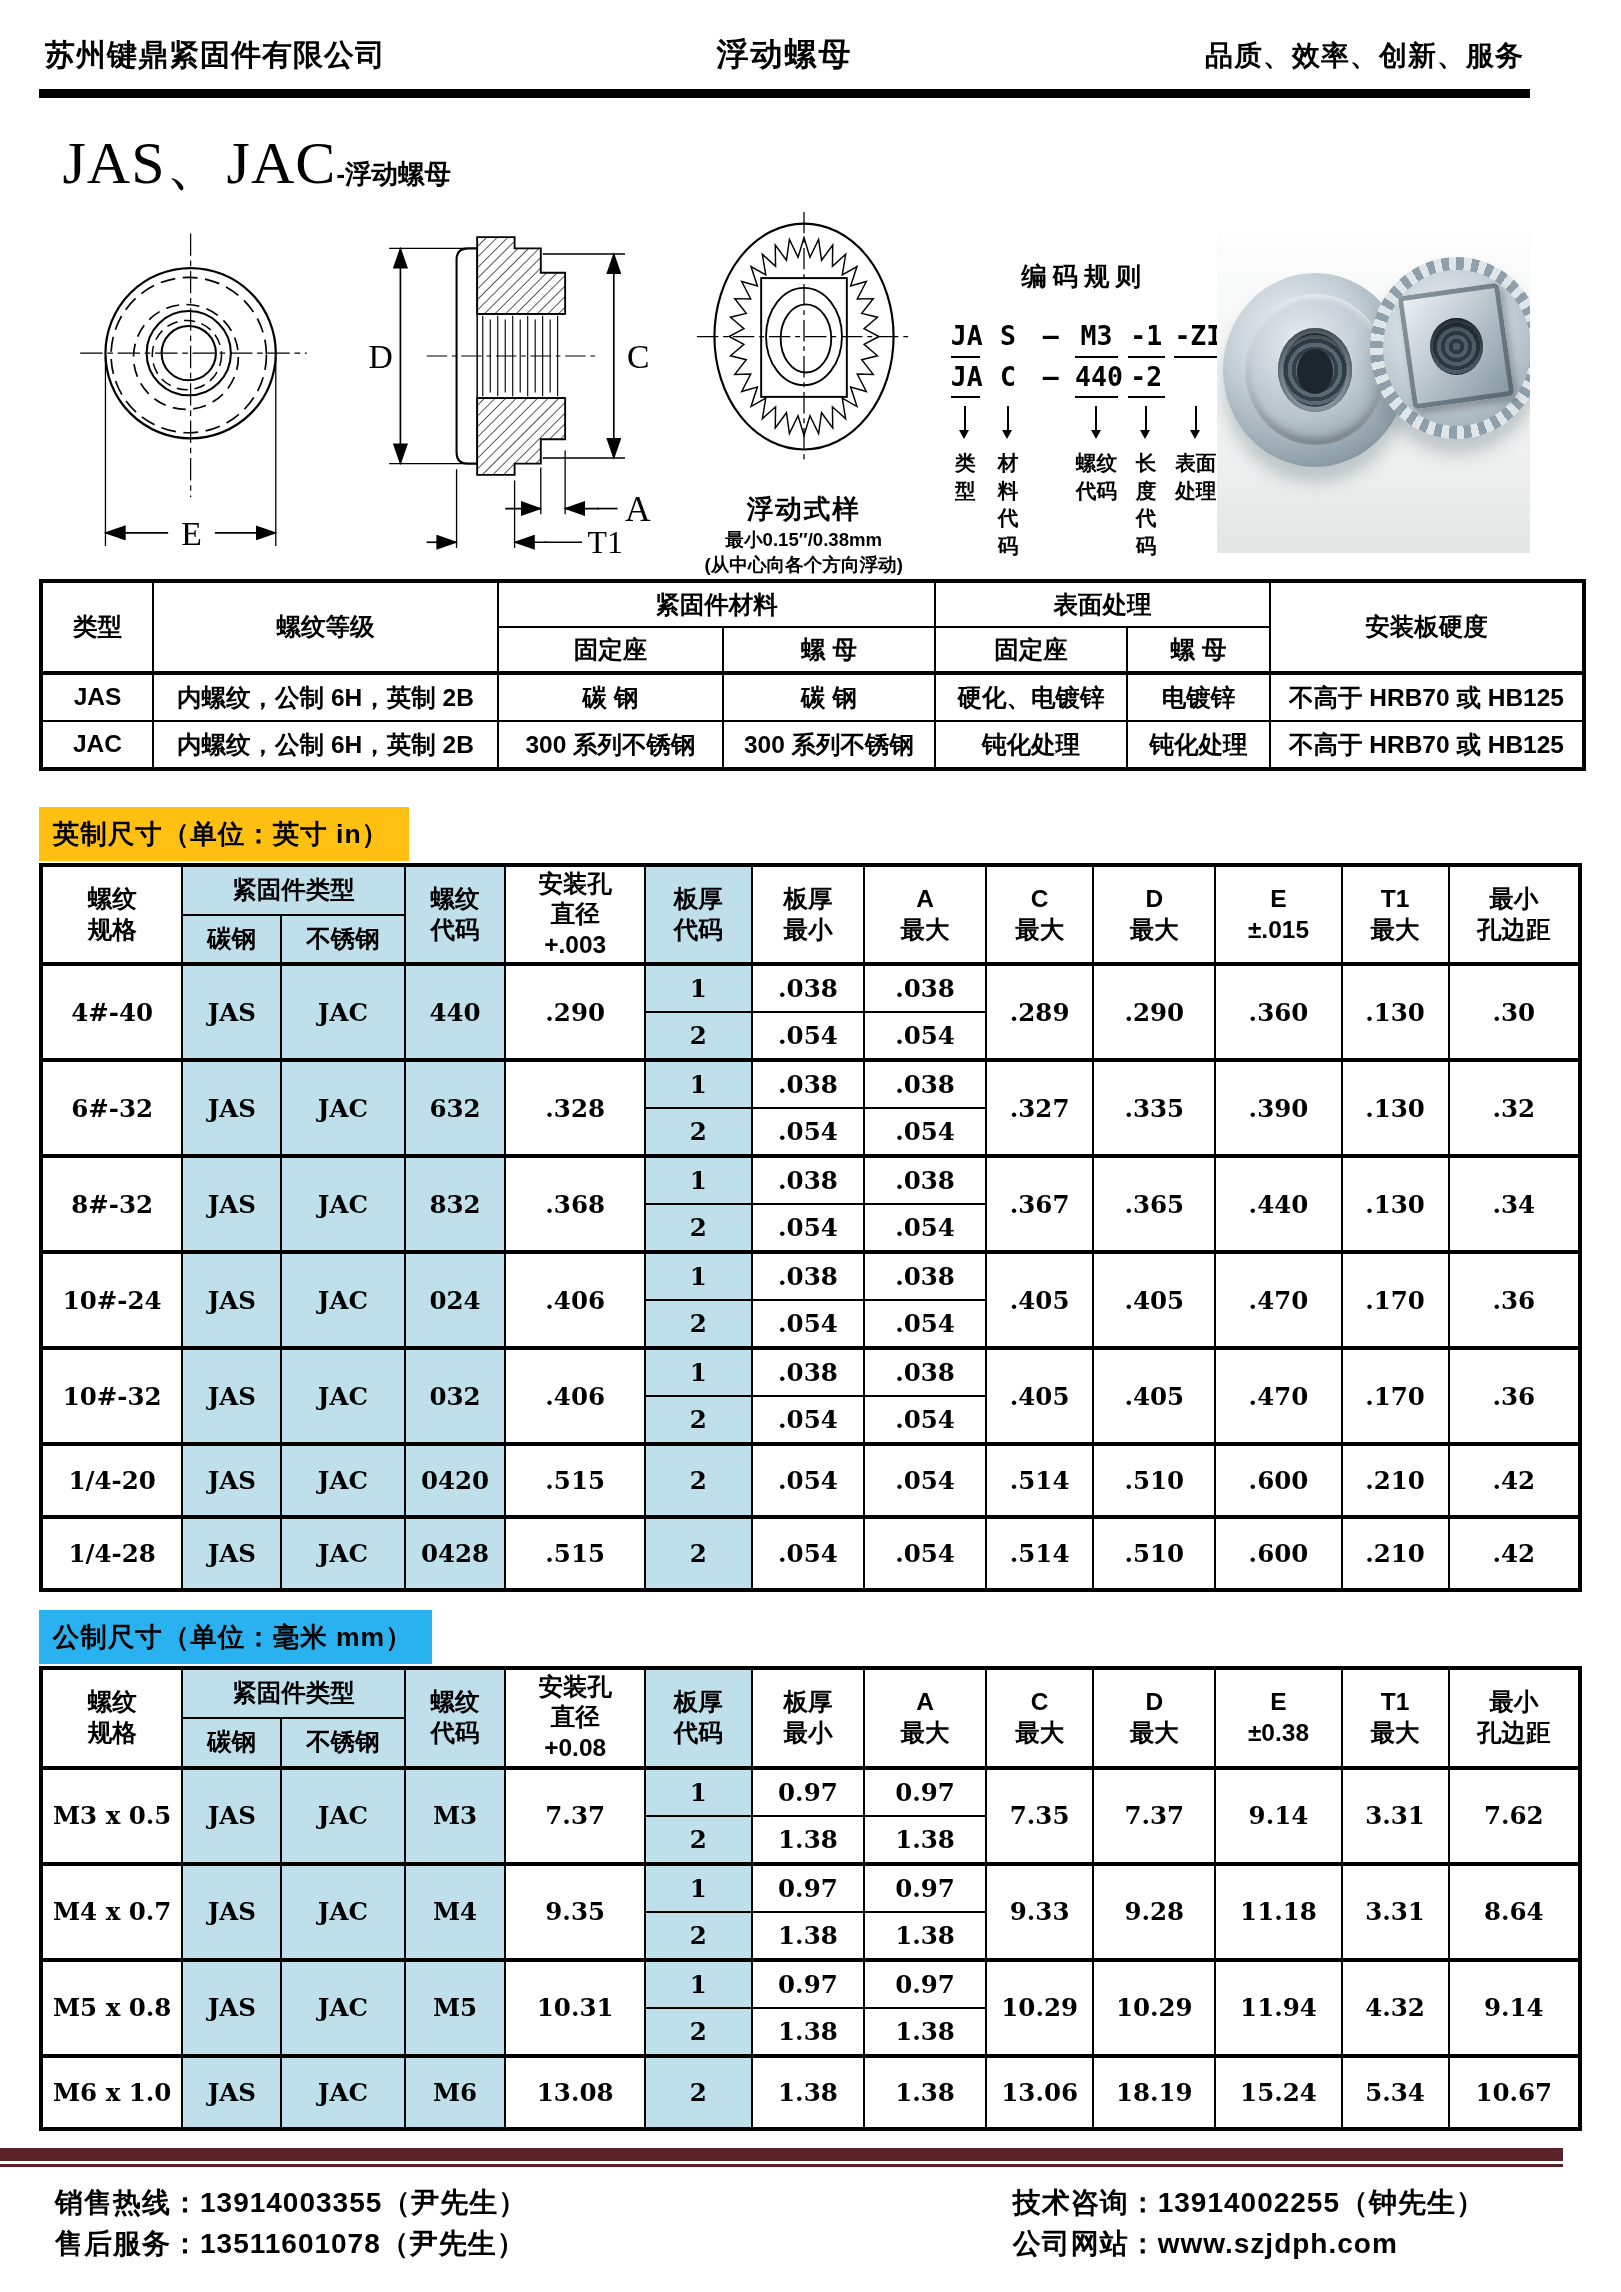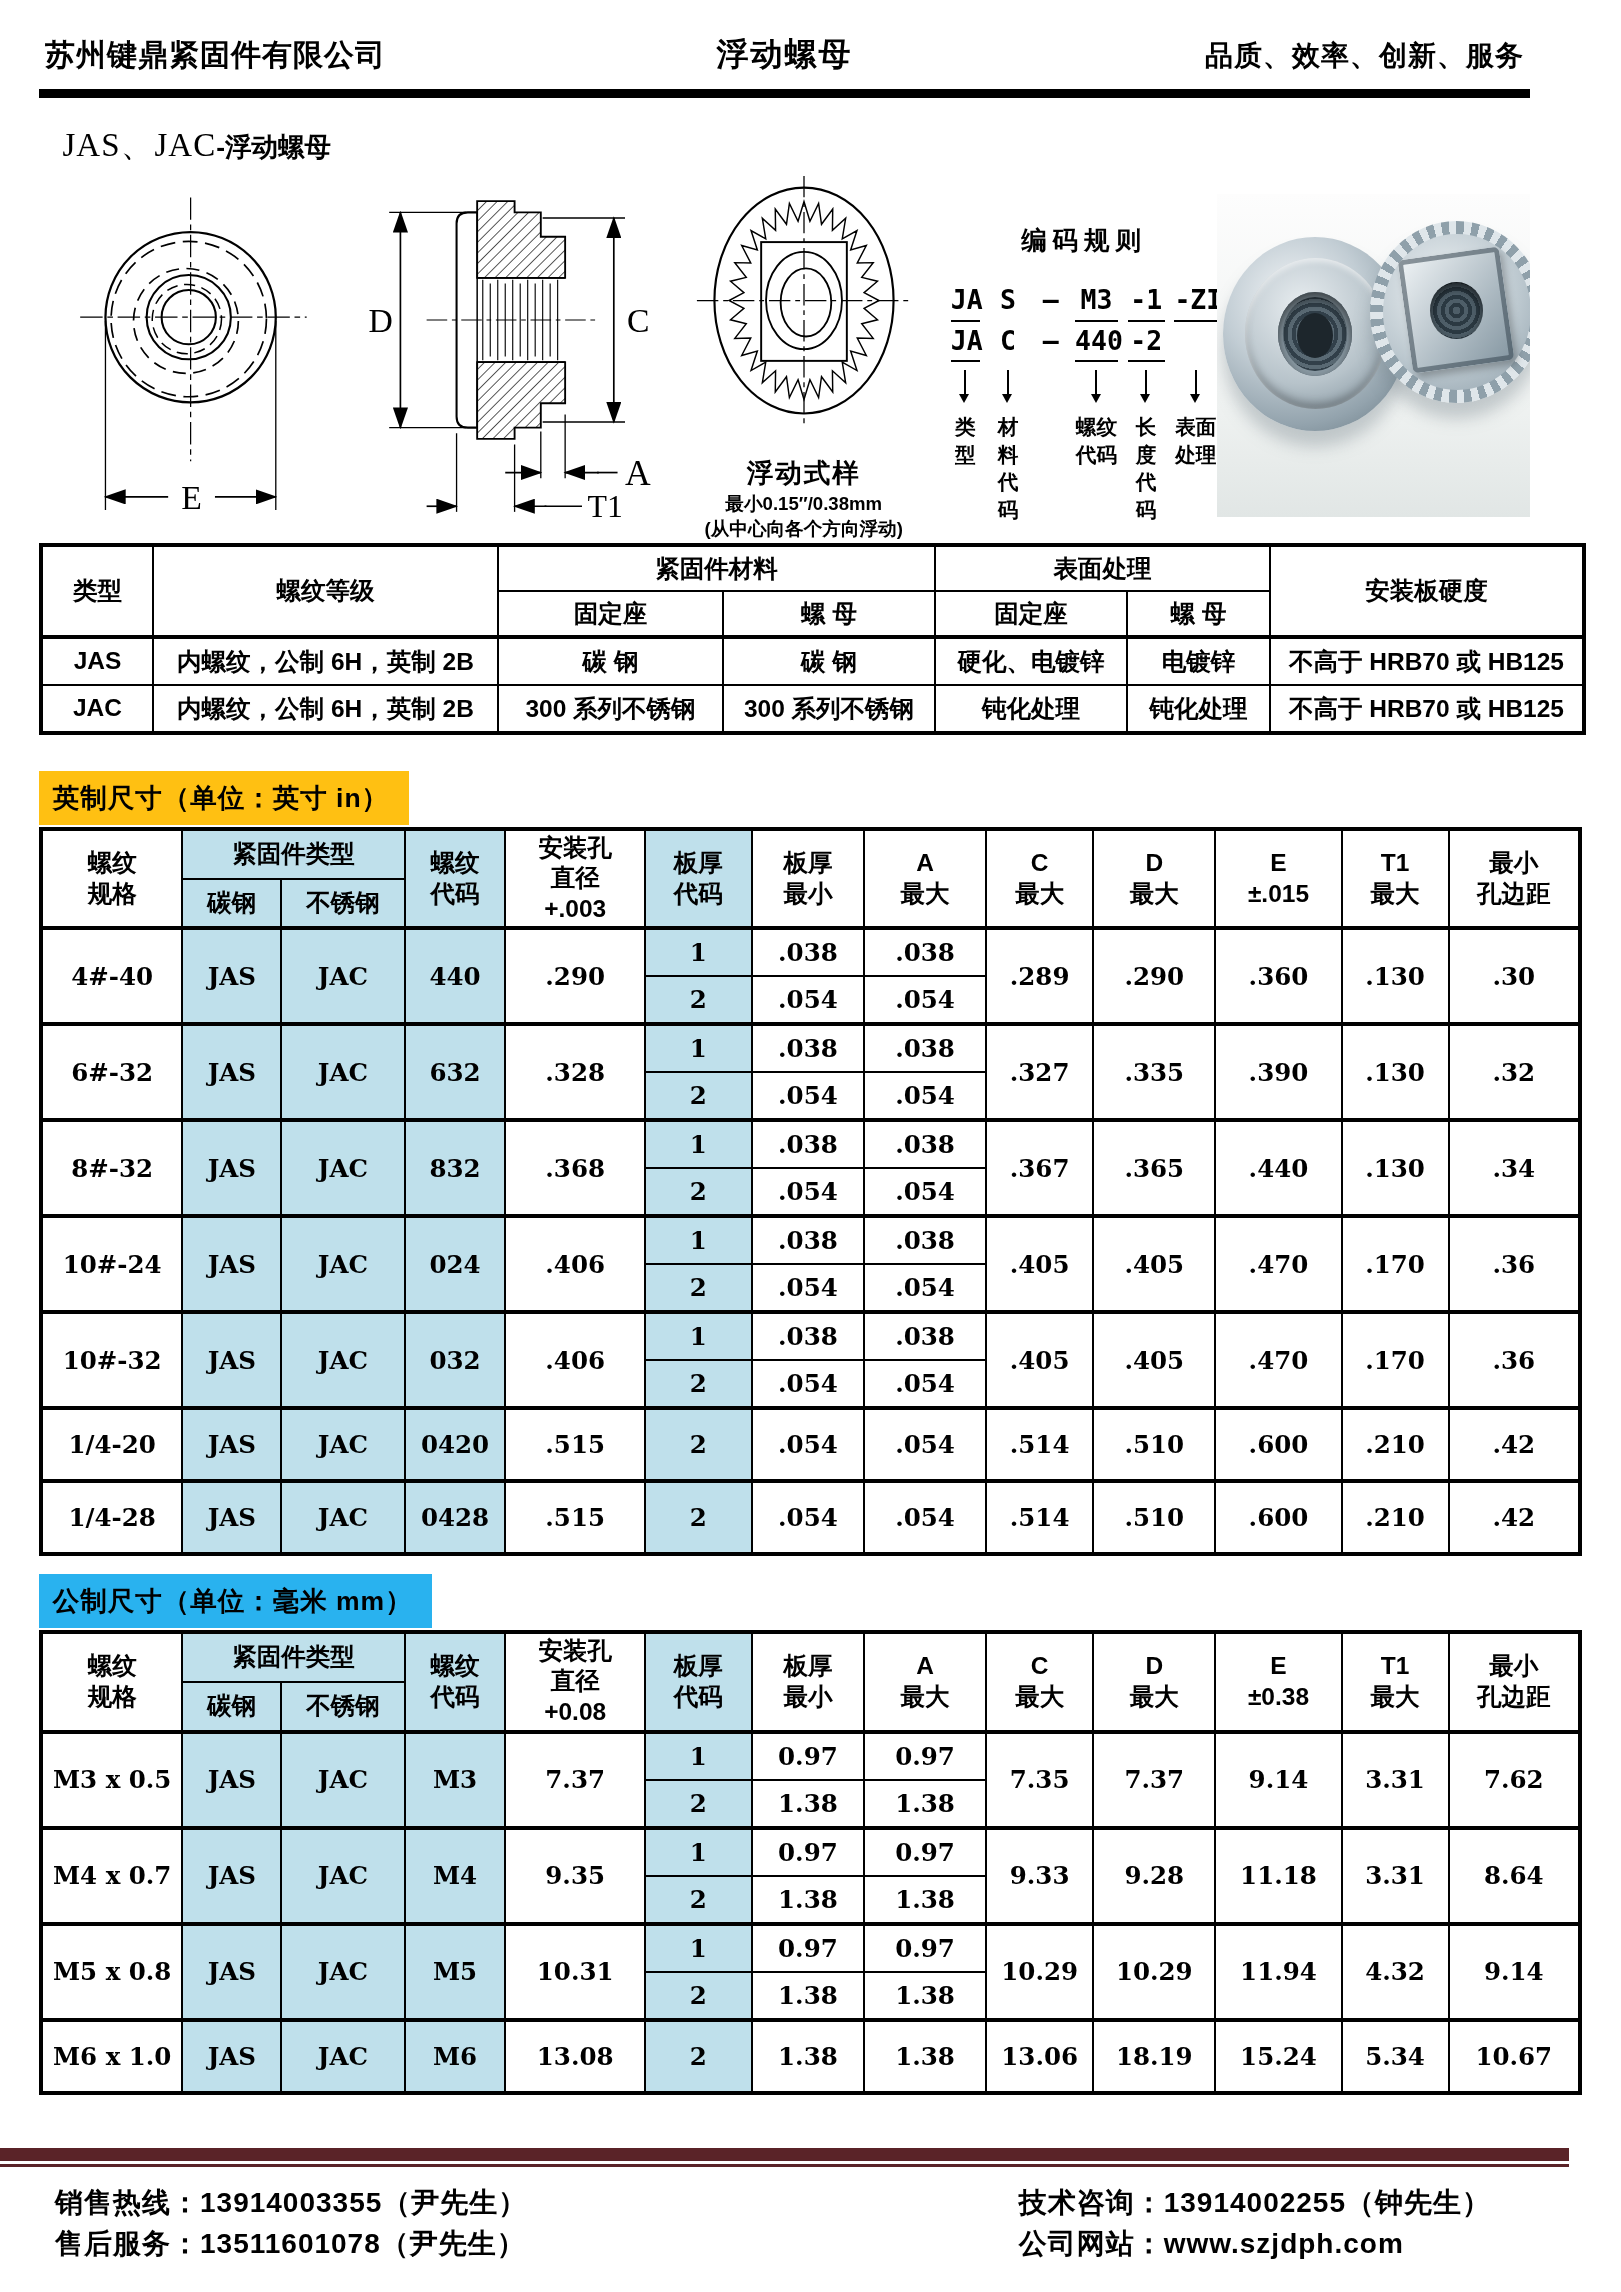--- a/index.html
+++ b/index.html
@@ -19,21 +19,21 @@
 
   
   .page-header { display: grid; grid-template-columns: 1fr auto 1fr; align-items: baseline; padding: 0 5.9px; }
   .company { font-size: 30px; font-weight: bold; letter-spacing: 1px; }
   .product-title { font-size: 32px; font-weight: bold; letter-spacing: 2px; }
   .slogan { font-size: 28px; font-weight: bold; text-align: right; letter-spacing: 1px; }
   .top-rule { height: 8.8px; background: #000; margin-top: 11.8px; }
 
   
   .model-title { margin: 25.5px 0 0 23.5px; }
-  .model-main { font-family: "Liberation Serif", serif; font-size: 33px; font-weight: normal; letter-spacing: 1px; }
+  .model-main { font-family: "Liberation Serif", serif; font-size: 60px; font-weight: normal; letter-spacing: 1px; }
   .model-sub { font-size: 26.5px; font-weight: bold; }
 
   
   .drawings { display: flex; margin-top: 3.9px; height: 369px; }
   .draw-block { position: relative; }
   svg text { font-family: "Liberation Serif", serif; }
   .float-block { width: 294px; display: flex; flex-direction: column; align-items: center; }
   .float-caption { font-size: 26.5px; font-weight: bold; margin-top: 18px; letter-spacing: 2px; }
   .float-note { font-size: 18.6px; font-weight: bold; line-height: 1.35; }
 
@@ -99,21 +99,21 @@
 
   .dim-table { margin-top: 2px; }
   .dim-table thead th { height: 47px; line-height: 1.25; }
   .dim-table thead tr:first-child th[rowspan] { border-bottom: 4.9px solid #000; }
   .dim-table thead tr + tr th { border-bottom: 4.9px solid #000; }
   .dim-table tbody td { height: 48px; }
   .dim-table tbody tr.single td { height: 73px; }
   .dim-table tbody tr.group-start td { border-top: 4.9px solid #000; }
 
   
-  .footer { position: absolute; left: 0; right: 0; top: 2148px; }
+  .footer { position: absolute; left: 0; right: 6px; top: 2148px; }
   .footer-bar1 { height: 12.7px; background: var(--footer-bar); margin: 0 0px; }
   .footer-bar2 { height: 3.9px; background: var(--footer-bar); margin-top: 2.9px; }
   .footer-cols { display: flex; justify-content: space-between; padding: 15.7px 78px 0 55px; }
   .footer-line { font-size: 28px; font-weight: bold; line-height: 1.45; letter-spacing: 1px; }
 </style>
 </head>
 <body>
 
 <div class="page">
 

